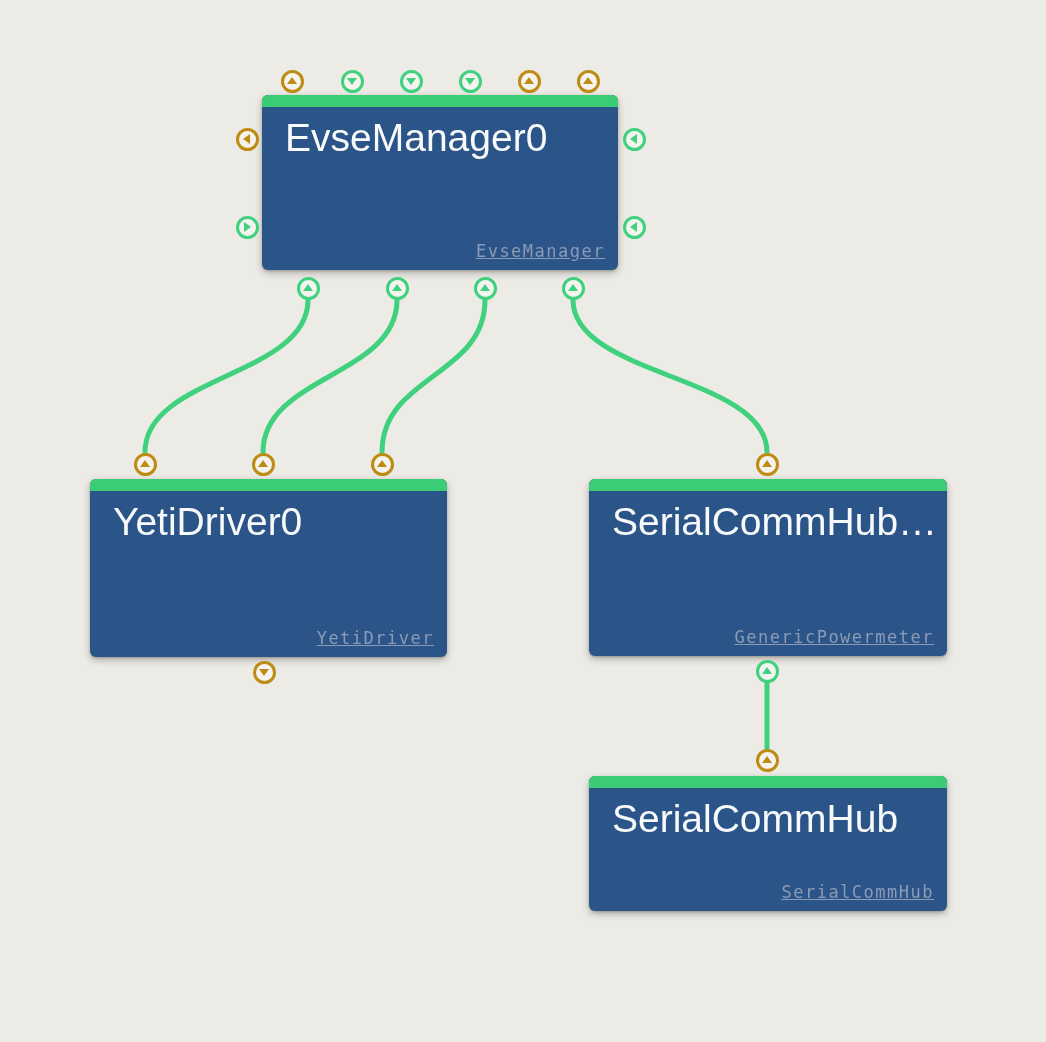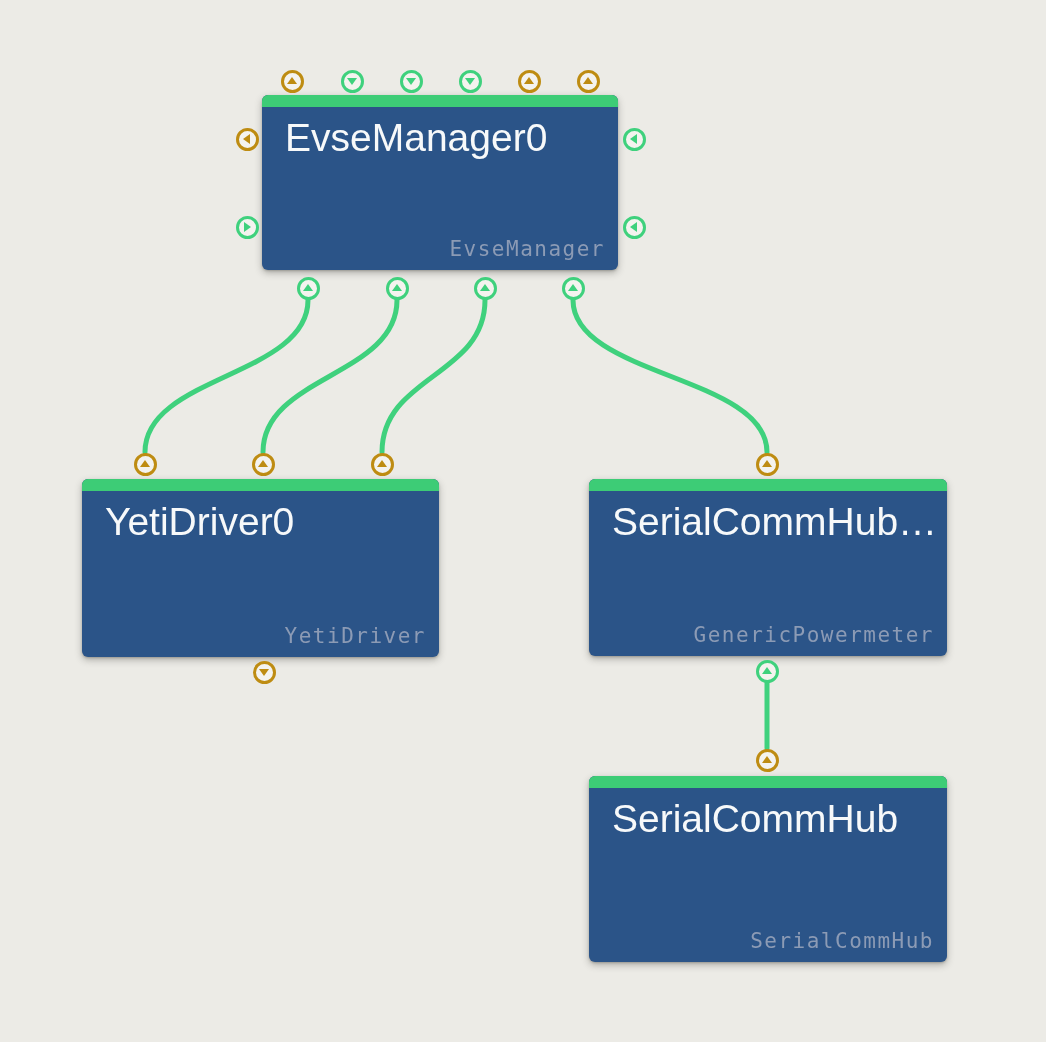--- a/index.html
+++ b/index.html
@@ -7,22 +7,22 @@
   .canvas{position:absolute;inset:0;background:var(--bg,#ECEBE6);}
   .wires{position:absolute;left:0;top:0;width:1046px;height:1042px;pointer-events:none;}
   .wires path{pointer-events:stroke;}
   .node{position:absolute;background:var(--node,#2B5488);border-radius:6px;
     box-shadow:0 3px 7px rgba(70,70,65,.38),0 1px 2px rgba(70,70,65,.25);}
   .bar{position:absolute;left:0;top:0;right:0;height:12px;background:var(--bar,#3DCC76);
     border-radius:6px 6px 0 0;}
   .title{position:absolute;left:23px;top:21px;right:14px;font-size:39px;line-height:1.15;
     color:var(--title,#F7F9FA);white-space:nowrap;overflow:hidden;}
   .type-label{position:absolute;right:13px;bottom:9px;
-    font-family:"DejaVu Sans Mono",monospace;font-size:21px;letter-spacing:1.5px;
-    color:var(--sub,#8C9BB5);white-space:nowrap;}
+    font-family:"DejaVu Sans Mono",monospace;font-size:17px;letter-spacing:1.5px;
+    color:var(--sub,#8C9BB5);white-space:nowrap;text-decoration:underline;}
   .port{position:absolute;width:17px;height:17px;border-radius:50%;
     border:3px solid currentColor;background:var(--portfill,#F4F3EF);
     display:flex;align-items:center;justify-content:center;box-sizing:content-box;}
   .port.green{color:var(--green,#3FD17D);}
   .port.orange{color:var(--orange,#BE8C12);}
   .tri{width:0;height:0;}
   .tri-up{border-left:5px solid transparent;border-right:5px solid transparent;
     border-bottom:7px solid currentColor;margin-top:-1px;}
   .tri-down{border-left:5px solid transparent;border-right:5px solid transparent;
     border-top:7px solid currentColor;margin-bottom:-1px;}
@@ -42,33 +42,33 @@
       <path d="M 573 300 C 573 376, 767 376, 767 452" fill="none" stroke="#3FD17D" stroke-width="5" stroke-linecap="round"></path>
       <path d="M 767 683 C 767 715.5, 767 715.5, 767 748" fill="none" stroke="#3FD17D" stroke-width="5" stroke-linecap="round"></path>
     </svg>
 
   <div class="node" style="left: 262px; top: 95px; width: 356px; height: 175px;">
     <div class="bar"></div>
     <div class="title">EvseManager0</div>
     <div class="type-label">EvseManager</div>
   </div>
 
-  <div class="node" style="left: 82px; top: 479px; width: 357px; height: 178px;">
+  <div class="node" style="left: 90px; top: 479px; width: 357px; height: 178px;">
     <div class="bar"></div>
     <div class="title">YetiDriver0</div>
     <div class="type-label">YetiDriver</div>
   </div>
 
   <div class="node" style="left: 589px; top: 479px; width: 358px; height: 177px;">
     <div class="bar"></div>
     <div class="title">SerialCommHub…</div>
     <div class="type-label">GenericPowermeter</div>
   </div>
 
-  <div class="node" style="left: 589px; top: 776px; width: 358px; height: 186px;">
+  <div class="node" style="left: 589px; top: 776px; width: 358px; height: 135px;">
     <div class="bar"></div>
     <div class="title">SerialCommHub</div>
     <div class="type-label">SerialCommHub</div>
   </div>
 <div class="port orange" style="left: 280.5px; top: 69.5px;">
       <div class="tri tri-up"></div>
     </div>
     <div class="port green" style="left: 340.5px; top: 69.5px;">
       <div class="tri tri-down"></div>
     </div>

